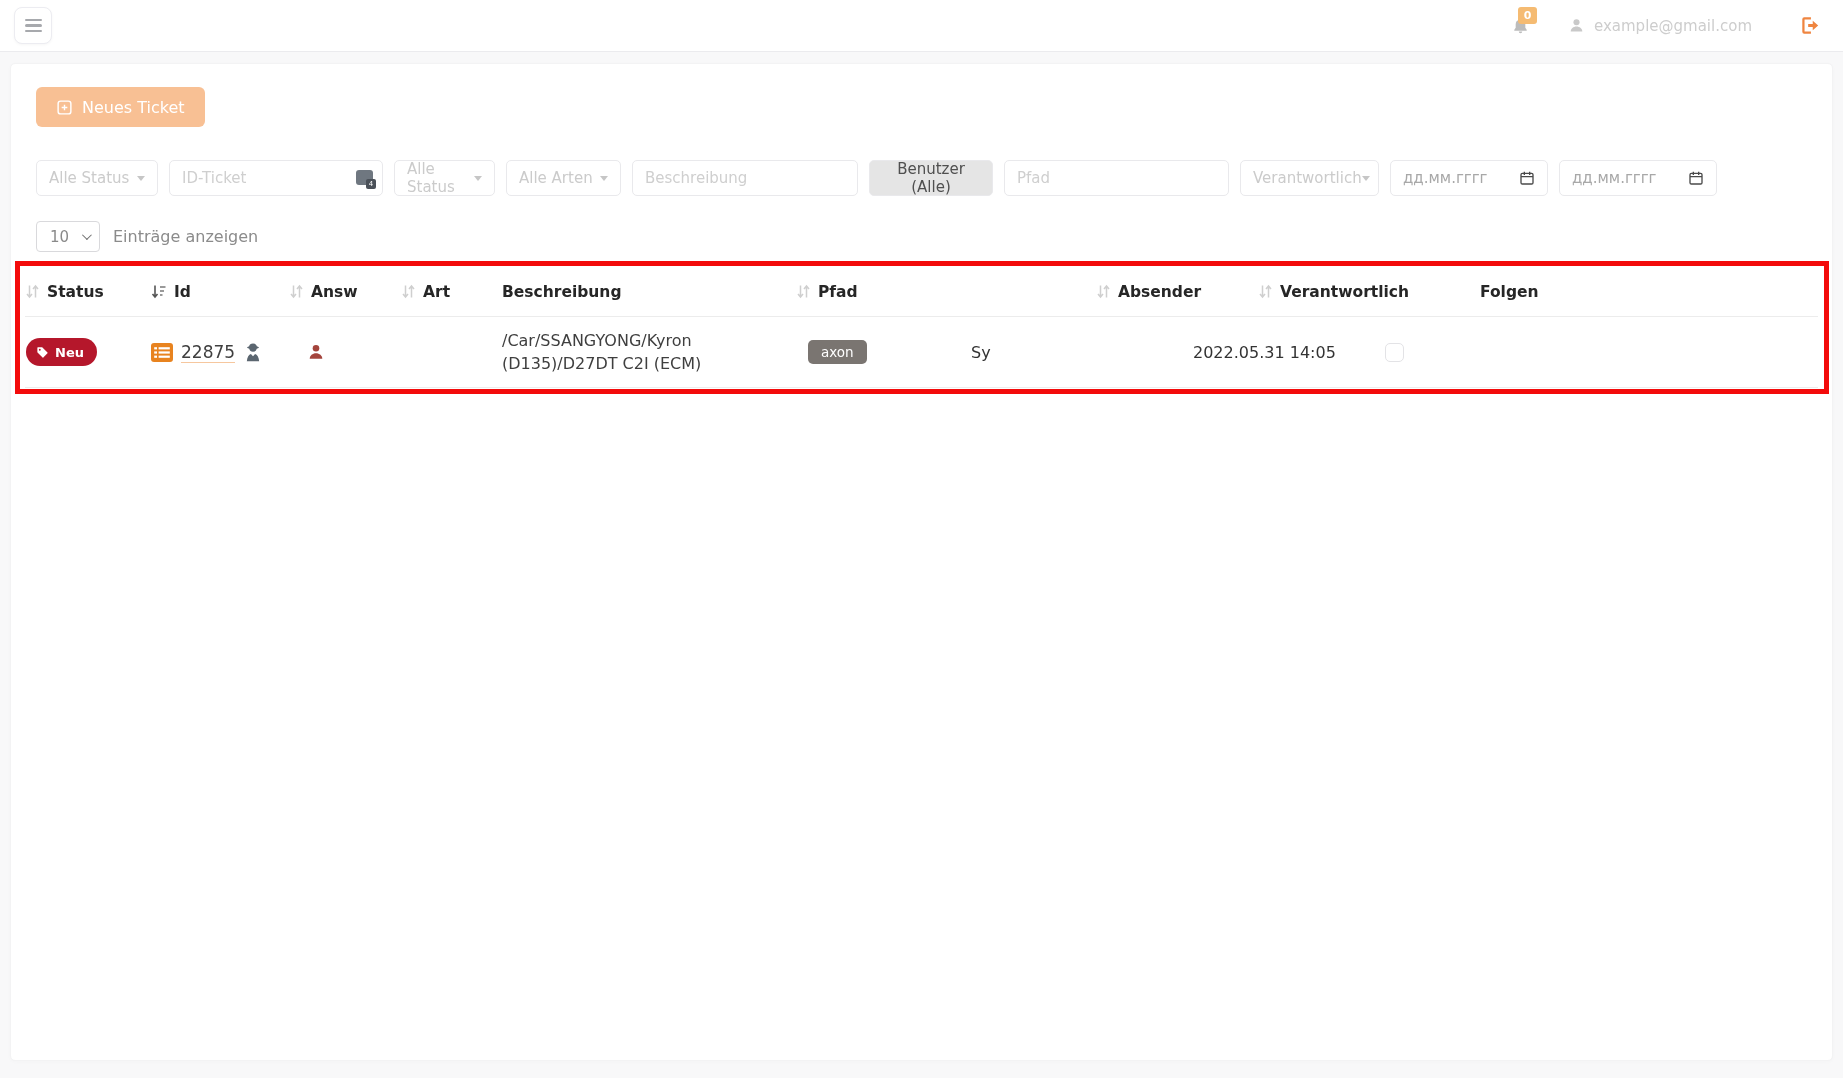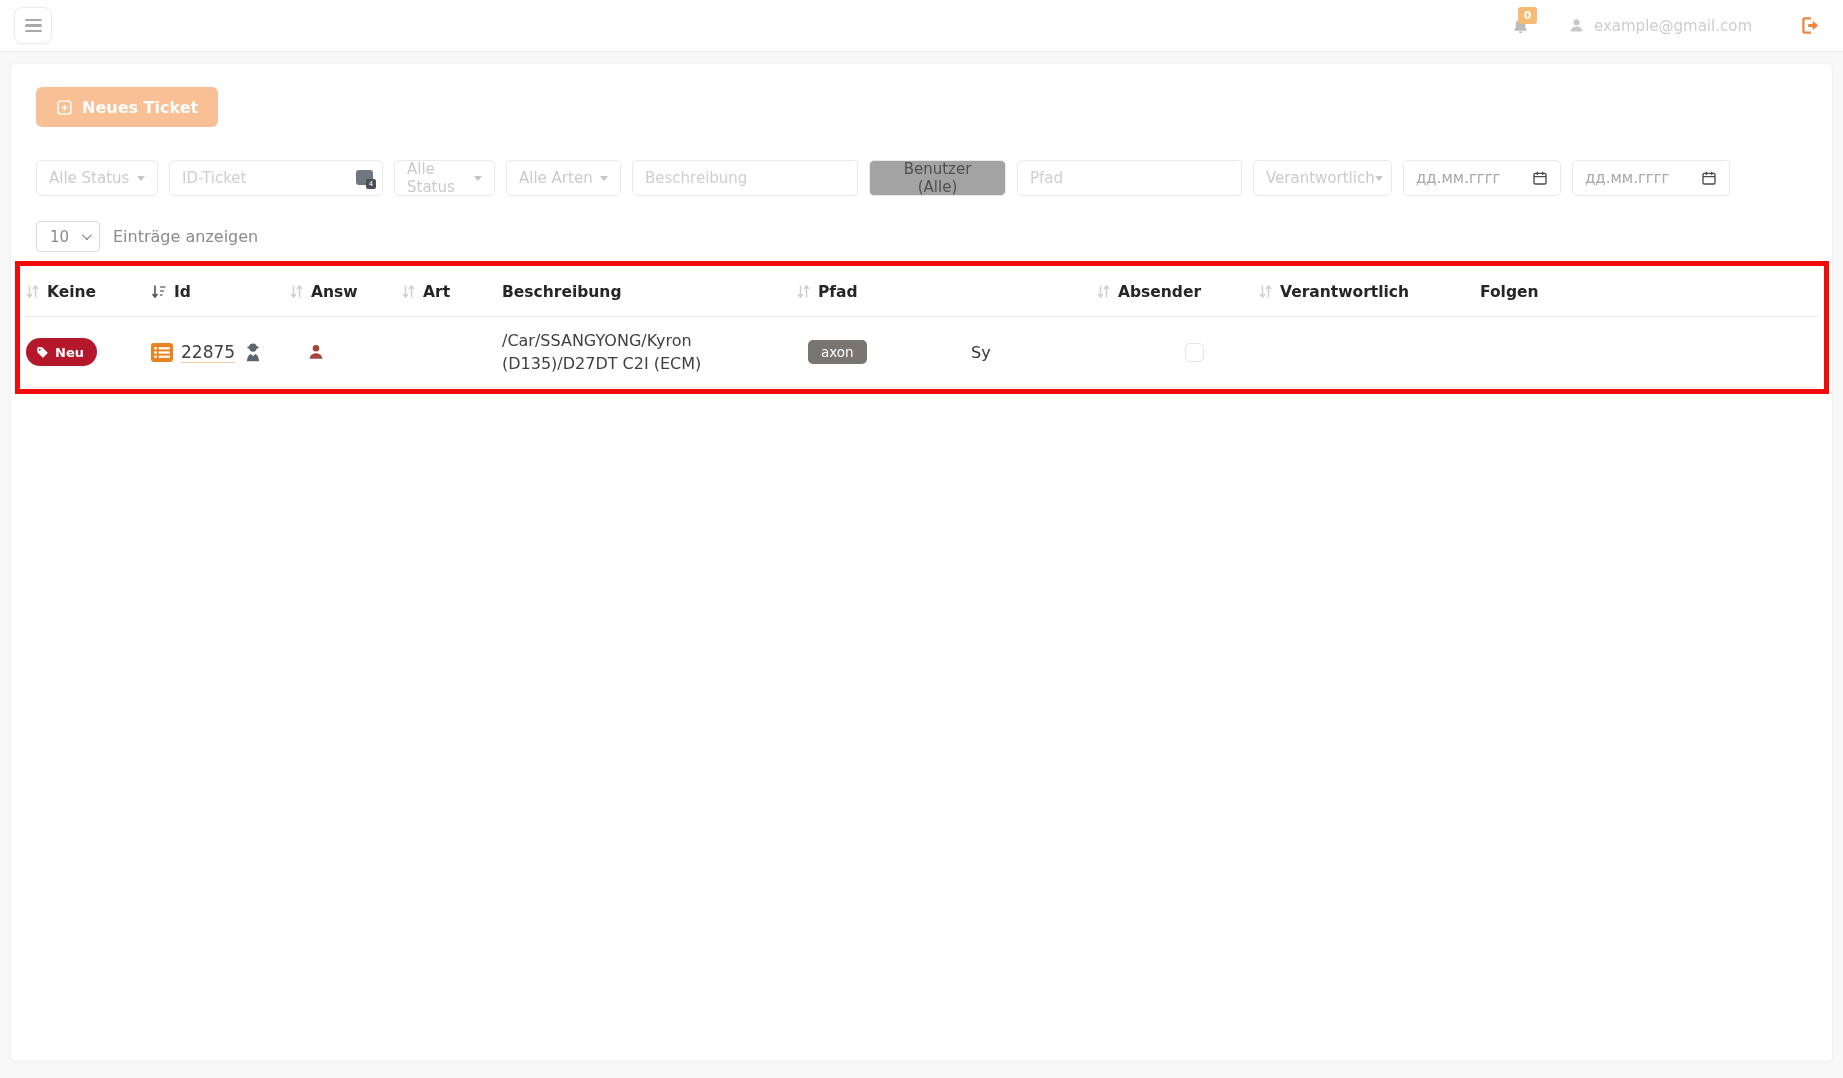--- a/index.html
+++ b/index.html
@@ -37,21 +37,21 @@
   
   .page-card {
     margin: 11px 10px; background: #fff; border-radius: 5px;
     border: 1px solid #f3f3f4; box-shadow: 0 1px 4px rgba(0,0,0,0.02);
     min-height: 998px; padding: 16px 14px;
   }
 
   .new-ticket-btn {
     margin: 7px 0 0 11px; height: 40px; padding: 0 20px;
     background: #f8c094; border: none; border-radius: 6px;
-    color: #fff; font-weight: bold; font-size: 16px;
+    color: #fff; font-weight: normal; font-size: 16px;
     display: inline-flex; align-items: center; gap: 9px; cursor: pointer;
     font-family: inherit;
   }
 
   
   .filter-row {
     margin: 33px 0 0 11px; display: flex; align-items: center; gap: 11px;
   }
   .ctrl {
     height: 36px; background: #fff; border: 1px solid #e9e9ec; border-radius: 5px;
@@ -66,21 +66,21 @@
   .ctrl input {
     border: none; outline: none; width: 100%; font-size: 15px; color: #555;
     font-family: inherit; background: transparent;
   }
   .ctrl input::placeholder { color: #cfcfcf; }
   .w-status1 { width: 122px; }
   .w-idticket { width: 214px; }
   .w-status2 { width: 101px; }
   .w-arten  { width: 115px; }
   .w-beschr { width: 226px; }
-  .w-benutzer { width: 137px; justify-content: center; color: #4f4f4f; font-family: inherit; font-size:15px; background:#a3a3a3; }
+  .w-benutzer { width: 124px; justify-content: center; color: #4f4f4f; font-family: inherit; font-size:15px; background:#e5e5e5; }
   .w-pfad { width: 225px; }
   .w-verantw { width: 139px; }
   .w-date { width: 158px; color: #a8a8a8; }
   .date-txt { color: #a8a8a8; font-size: 15px; }
   .autofill-ic {
     position: absolute; right: 9px; top: 9px; width: 17px; height: 15px;
     background: #6f7780; border-radius: 3px;
   }
   .autofill-ic::after {
     content: "4"; position: absolute; right: -3px; bottom: -4px; width: 10px; height: 10px;
@@ -249,21 +249,21 @@
   
   <div class="table-wrap">
     <div class="annotation-box"></div>
 
     <div class="t-row t-head">
       <div class="t-cell col-status">
         <svg width="13" height="15" viewBox="0 0 13 15">
           <path d="M3.5 1.5v11M1 10l2.5 3L6 10" stroke="#cfcfcf" stroke-width="1.5" fill="none"></path>
           <path d="M9.5 13.5v-11M7 5l2.5-3L12 5" stroke="#cfcfcf" stroke-width="1.5" fill="none"></path>
         </svg>
-        <span>Keine</span>
+        <span>Status</span>
       </div>
       <div class="t-cell col-id">
         <svg width="15" height="15" viewBox="0 0 15 15">
           <path d="M4 1.5v11M1.5 10L4 13l2.5-3" stroke="#555" stroke-width="1.6" fill="none"></path>
           <rect x="9" y="2" width="5.5" height="2" fill="#9a9a9a"></rect>
           <rect x="9" y="6" width="4" height="2" fill="#9a9a9a"></rect>
           <rect x="9" y="10" width="2.5" height="2" fill="#9a9a9a"></rect>
         </svg>
         <span>Id</span>
       </div>
@@ -345,19 +345,22 @@
       <div class="t-cell col-art"></div>
       <div class="t-cell col-pfad">
         <span class="pfad-txt">/Car/SSANGYONG/Kyron (D135)/D27DT C2I (ECM)</span>
       </div>
       <div class="t-cell col-absender">
         <span class="badge-axon">axon</span>
       </div>
       <div class="t-cell col-verantw">
         <span class="verantw-txt">Sy</span>
       </div>
+      <div class="t-cell col-datum">
+        <span class="datum-txt">2022.05.31 14:05</span>
+      </div>
       <div class="t-cell col-folgen">
         <input type="checkbox" class="folgen-cb" style="">
       </div>
     </div>
   </div>
 
 </div>
 
 </body></html>

